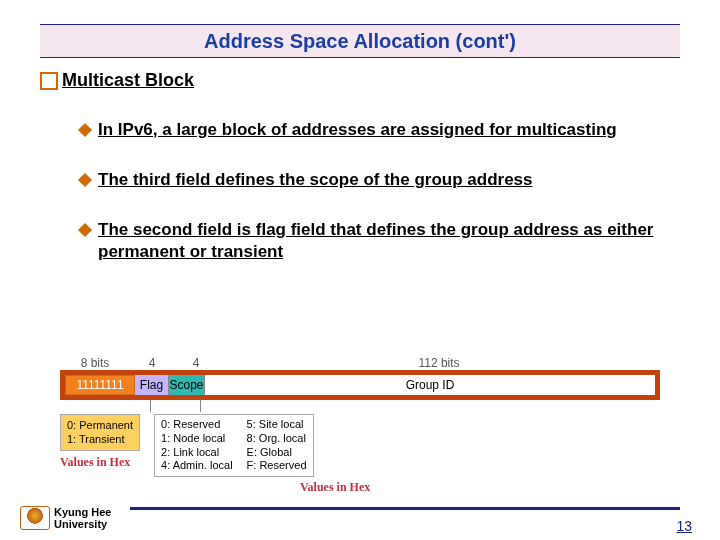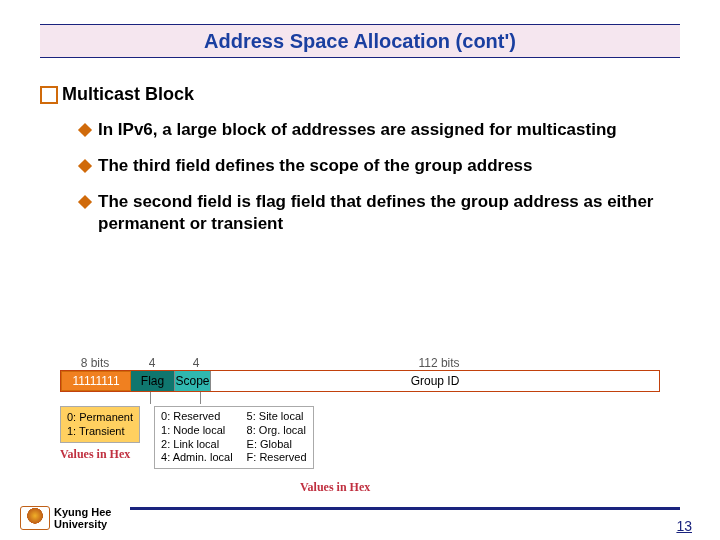--- a/index.html
+++ b/index.html
@@ -30,23 +30,24 @@
     align-items: center;
     justify-content: center;
   }
   .titlebar-text {
     font-size: 20px;
     font-weight: bold;
     color: #1a3fa0;
   }
   .content {
     position: absolute;
-    top: 84px;
+    top: 70px;
     left: 40px;
     right: 40px;
+    text-decoration: underline;
   }
   .q-bullet {
     display: flex;
     align-items: flex-start;
     margin-bottom: 12px;
   }
   .q-mark {
     width: 18px;
     height: 18px;
     border: 2px solid #d06a0a;
@@ -57,21 +58,21 @@
   .q-text {
     font-size: 18px;
     font-weight: bold;
     color: #000;
     margin-left: 4px;
   }
   .d-item {
     display: flex;
     align-items: flex-start;
     margin-left: 40px;
-    margin-top: 14px;
+    margin-top: 28px;
     margin-bottom: 6px;
   }
   .diamond {
     width: 10px;
     height: 10px;
     background: #d06a0a;
     transform: rotate(45deg);
     margin-top: 6px;
     flex: 0 0 10px;
   }
@@ -95,35 +96,35 @@
     font-size: 12px;
     color: #555;
   }
   .dlab { text-align: center; }
   .dlab.l8  { width: 70px; }
   .dlab.l4a { width: 44px; }
   .dlab.l4b { width: 44px; }
   .dlab.l112{ flex: 1; text-align: center; }
   .drow {
     display: flex;
-    border: 1px solid #c2410c;
+    border: 5px solid #c2410c;
     height: 20px;
     justify-content: center;
   }
   .cell {
     display: flex;
     align-items: center;
     justify-content: center;
     font-size: 12px;
     border-right: 1px solid #888;
     box-sizing: border-box;
     background: #fff;
   }
   .cell.pfx   { width: 70px; background: #f08020; color: #fff; border: 1px solid #d06a0a; }
-  .cell.flag  { width: 44px; background: #0f766e; }
+  .cell.flag  { width: 34px; background: #c4b5fd; }
   .cell.scope { width: 36px; background: #30b8b0; }
   .cell.gid   { flex: 1; border-right: none; }
   .connectors {
     position: relative;
     height: 14px;
   }
   .stub { position: absolute; top: 0; width: 1px; height: 12px; background: #888; }
   .stub.s1 { left: 90px; }
   .stub.s2 { left: 140px; }
   .below {

